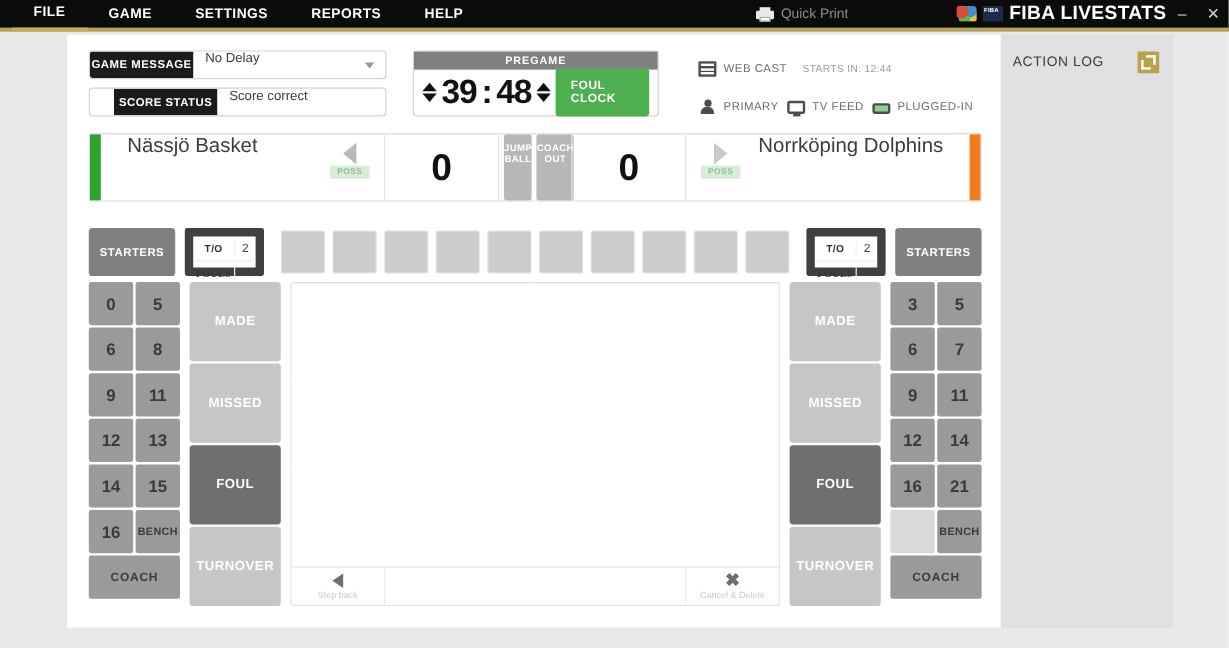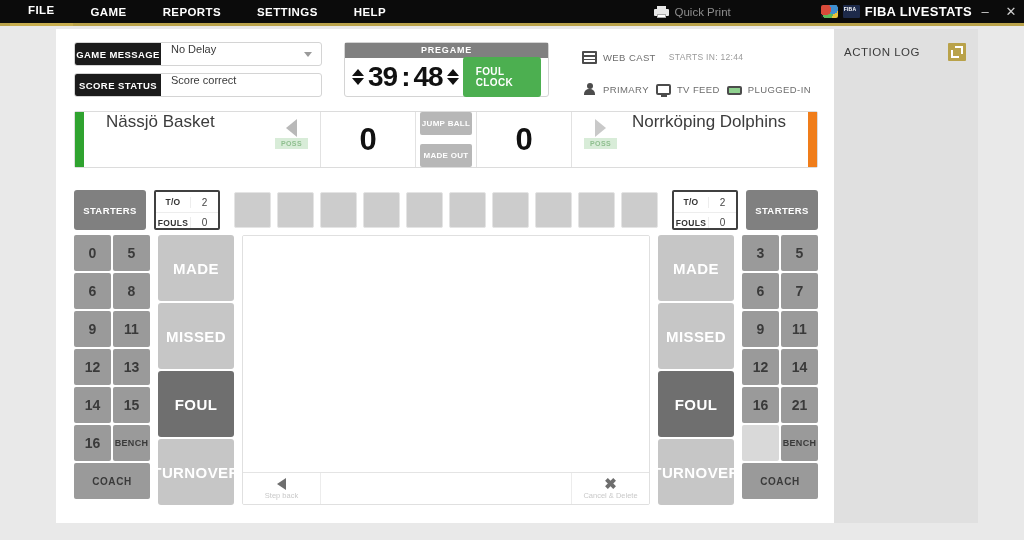--- a/index.html
+++ b/index.html
@@ -30,36 +30,36 @@
   .printer .top { position: absolute; left: 3px; top: 0; width: 9px; height: 4px; background: #e8e8e8; }
   .printer .out { position: absolute; left: 3px; bottom: 0; width: 9px; height: 4px; background: #ffffff; border: 1px solid #aaa; }
   .brandwrap { display: flex; align-items: center; gap: 5px; }
   .logo-a { width: 17px; height: 13px; border-radius: 2px; background:
       radial-gradient(circle at 25% 35%, #d94b3a 0 38%, transparent 39%),
       radial-gradient(circle at 70% 30%, #3f8fd0 0 34%, transparent 35%),
       radial-gradient(circle at 40% 75%, #5cb85c 0 34%, transparent 35%),
       radial-gradient(circle at 78% 72%, #e8c33c 0 32%, transparent 33%), #1b1b1b; }
   .logo-b { width: 17px; height: 13px; background: #1d2a4a; border-radius: 1px; position: relative; }
   .logo-b::after { content: "FIBA"; position: absolute; left: 1px; top: 1px; font-size: 5px; color: #fff; font-weight: bold; letter-spacing: .2px; }
-  .brandname { color: #ffffff; font-size: 13px; font-weight: bold; letter-spacing: .3px; }
+  .brandname { color: #ffffff; font-size: 16px; font-weight: bold; letter-spacing: .3px; }
   .wbtn { color: #cfcfcf; font-size: 13px; width: 26px; text-align: center; cursor: pointer; }
 
   
   .stage { position: absolute; left: 56px; top: 29px; width: 778px; height: 494px; background: #ffffff; }
   .rightpanel { position: absolute; left: 834px; top: 29px; width: 144px; height: 494px; background: #e0e0e0; }
   .panel-head { display: flex; align-items: center; justify-content: space-between; padding: 14px 12px 0 10px; }
   .panel-title { font-size: 11.5px; color: #3b3b3b; letter-spacing: .5px; }
   .expand-icon { width: 18px; height: 18px; background: #b9a24a; position: relative; border-radius: 1px; }
   .expand-icon::before { content: ""; position: absolute; right: 3px; top: 3px; width: 6px; height: 6px; border-top: 2px solid #fff; border-right: 2px solid #fff; }
   .expand-icon::after { content: ""; position: absolute; left: 3px; bottom: 3px; width: 6px; height: 6px; border-bottom: 2px solid #fff; border-left: 2px solid #fff; }
 
   
   .controls { position: absolute; left: 18px; top: 13px; width: 744px; height: 62px; }
   .labeled { display: flex; height: 24px; width: 248px; border: 1px solid #d4d4d4; background: #fff; border-radius: 3px; overflow: hidden; }
-  .labeled + .labeled { margin-top: 7px; }
+  .labeled + .labeled { margin-top: 7px; padding-left: 20px; }
   .lb-key { background: #1b1b1b; color: #fff; font-size: 9.5px; font-weight: bold; letter-spacing: .4px;
             display: flex; align-items: center; justify-content: center; width: 86px; }
   .lb-val { flex: 1; display: flex; align-items: flex-start; padding-left: 10px; font-size: 11px; color: #3a3a3a; position: relative; }
   .caret { position: absolute; right: 9px; top: 50%; margin-top: -2px; width: 0; height: 0;
            border-left: 4px solid transparent; border-right: 4px solid transparent; border-top: 5px solid #9a9a9a; }
 
   .clockbox { position: absolute; left: 270px; top: 0; width: 205px; border: 1px solid #d4d4d4; background: #fff; border-radius: 3px; }
   .clock-head { background: #808080; color: #fff; font-size: 9px; font-weight: bold; text-align: center; letter-spacing: .8px; height: 15px; line-height: 15px; }
   .clock-body { display: flex; align-items: center; height: 38px; padding: 0 7px; gap: 4px; }
   .spin { display: flex; flex-direction: column; gap: 2px; }
@@ -96,46 +96,46 @@
   .possess { position: absolute; display: flex; flex-direction: column; align-items: center; gap: 1px; }
   .possess.left { right: 12px; top: 7px; }
   .possess.right { left: 12px; top: 7px; }
   .poss-arrow { width: 0; height: 0; border-top: 9px solid transparent; border-bottom: 9px solid transparent; }
   .poss-arrow.l { border-right: 11px solid #b9b9b9; }
   .poss-arrow.r { border-left: 11px solid #c9c9c9; }
   .poss-tag { background: #d8ecd8; color: #8fbf8f; font-size: 7px; font-weight: bold; padding: 2px 6px; letter-spacing: .4px; }
   .scorecell { width: 96px; display: flex; align-items: center; justify-content: center;
                font-size: 31px; font-weight: bold; color: #111;
                border-left: 1px solid #e2e2e2; border-right: 1px solid #e2e2e2; }
-  .midbtns { width: 60px; display: flex; flex-direction: column; justify-content: space-between; gap: 4px; padding: 0 4px; }
+  .midbtns { width: 60px; display: flex; flex-direction: row; justify-content: space-between; gap: 4px; padding: 0 4px; }
   .midbtn { background: #b7b7b7; color: #fff; font-size: 8px; font-weight: bold; text-align: center;
             padding: 7px 0; border-radius: 2px; letter-spacing: .3px; cursor: pointer; }
 
   
   .subrow { position: absolute; left: 18px; top: 160px; width: 744px; height: 42px; display: flex; align-items: center; }
   .starters { width: 72px; height: 40px; background: #808080; color: #fff; font-size: 9.5px; font-weight: bold;
               display: flex; align-items: center; justify-content: center; border-radius: 3px; letter-spacing: .4px; cursor: pointer; }
-  .tofouls { width: 66px; height: 40px; margin: 0 8px; border: 2px solid #404040; border-radius: 2px; background: #fff; }
+  .tofouls { width: 66px; height: 40px; margin: 0 8px; border: 7px solid #404040; border-radius: 2px; background: #fff; }
   .tf-line { display: flex; height: 20px; align-items: center; font-size: 8.5px; font-weight: bold; color: #333; }
-  .tf-line + .tf-line { border-top: 1px solid #ededed; }
+  .tf-line + .tf-line { border-top: 1px solid #ededed; font-family: Liberation Serif, serif; }
   .tf-k { width: 34px; text-align: center; letter-spacing: .3px; }
   .tf-v { flex: 1; text-align: center; font-weight: normal; font-size: 10px; color: #444; border-left: 1px solid #ededed; }
   .slots { flex: 1; display: flex; justify-content: space-between; padding: 0 6px; }
   .slot { width: 37px; height: 36px; background: #cccccc; border: 1px solid #e4e4e4; border-radius: 2px; cursor: pointer; }
 
   
   .lower { position: absolute; left: 18px; top: 206px; width: 744px; height: 270px; display: flex; }
   .numgrid { width: 76px; display: grid; grid-template-columns: 1fr 1fr; grid-auto-rows: 36px; gap: 2px; align-content: start; }
   .numbtn { background: #9a9a9a; color: #3a3a3a; display: flex; align-items: center; justify-content: center;
             font-size: 14px; font-weight: bold; border-radius: 2px; cursor: pointer; }
   .numbtn.bench { font-size: 9px; letter-spacing: .3px; }
   .numbtn.blank { background: #d9d9d9; cursor: default; }
   .numbtn.coach { grid-column: 1 / span 2; font-size: 10px; letter-spacing: .6px; }
   .actioncol { width: 76px; margin: 0 8px; display: flex; flex-direction: column; gap: 2px; }
-  .actbtn { flex: 1; background: #c6c6c6; color: #fff; font-size: 15px; font-weight: bold; letter-spacing: .4px;
+  .actbtn { flex: 1; background: #c6c6c6; color: #fff; font-size: 11px; font-weight: bold; letter-spacing: .4px;
             display: flex; align-items: center; justify-content: center; border-radius: 3px; cursor: pointer; }
   .actbtn.active { background: #6f6f6f; }
   .courtwrap { flex: 1; display: flex; flex-direction: column; border: 1px solid #e0e0e0; border-radius: 2px; overflow: hidden; background: #fff; }
   .court { flex: 1; position: relative; overflow: hidden;
            background:
              repeating-linear-gradient(0deg, rgba(0,0,0,.045) 0 1px, transparent 1px 9px),
              repeating-linear-gradient(90deg, rgba(255,255,255,.16) 0 26px, rgba(140,96,52,.10) 26px 52px),
              linear-gradient(160deg, #d7b183 0%, #cfa978 28%, #d9b храм 0%, #c89d6b 55%, #d3ac7c 78%, #c69a67 100%); }
   .court-half { position: absolute; top: 0; bottom: 0; width: 50%; }
   .court-half.l { left: 0; }
@@ -172,22 +172,22 @@
 </style>
 </head>
 <body>
 
 <div class="app">
 
   <div class="topbar">
     <div class="menu">
       <div class="menu-item active">FILE</div>
       <div class="menu-item">GAME</div>
+      <div class="menu-item">SETTINGS</div>
       <div class="menu-item">REPORTS</div>
-      <div class="menu-item">SETTINGS</div>
       <div class="menu-item">HELP</div>
     </div>
     <div class="topbar-right">
       <div class="quickprint">
         <span class="printer">
           <span class="top"></span>
             <span class="body"></span>
             <span class="out"></span>
         </span>
         <span>Quick Print</span>
@@ -267,21 +267,21 @@
       <div class="teamcell">
         <span class="teamname">Nässjö Basket</span>
         <span class="possess left">
           <span class="poss-arrow l"></span>
           <span class="poss-tag">POSS</span>
         </span>
       </div>
       <div class="scorecell">0</div>
       <div class="midbtns">
         <span class="midbtn">JUMP BALL</span>
-        <span class="midbtn">MADE OUT</span>
+        <span class="midbtn">COACH OUT</span>
       </div>
       <div class="scorecell">0</div>
       <div class="teamcell">
         <span class="possess right">
           <span class="poss-arrow r"></span>
           <span class="poss-tag">POSS</span>
         </span>
         <span class="teamname right">Norrköping Dolphins</span>
       </div>
       <div class="accent away"></div>

